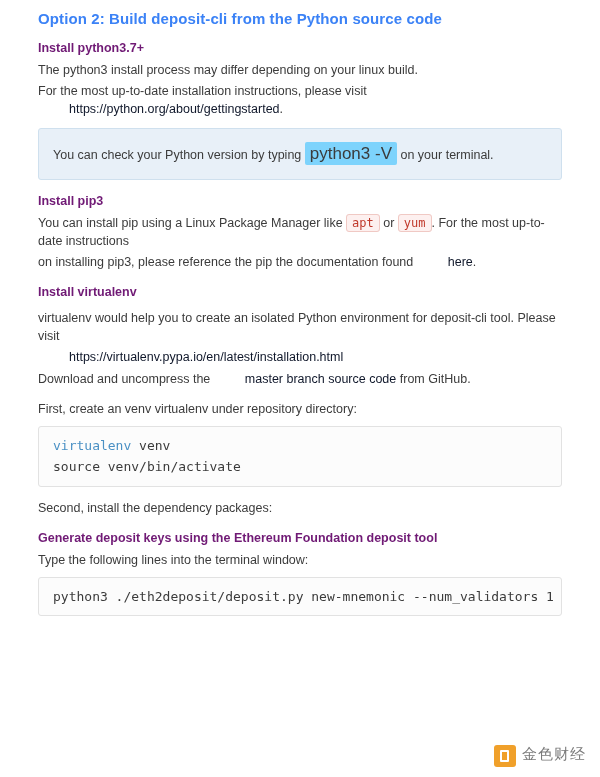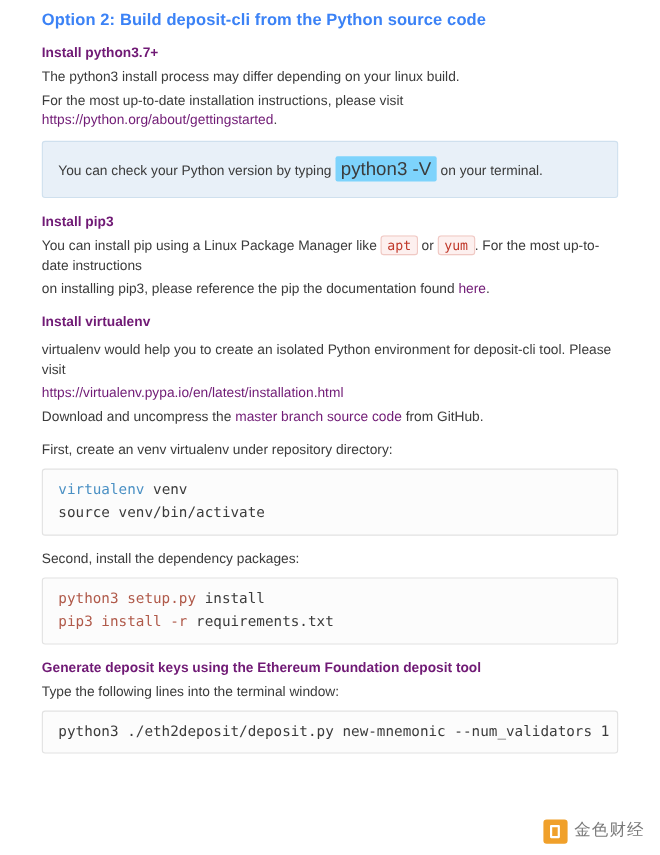--- a/index.html
+++ b/index.html
@@ -34,22 +34,23 @@
     font-weight: bold;
     margin: 14px 0 6px 0;
   }
   p.para {
     margin: 0 0 3px 0;
     line-height: 1.45;
     font-size: 12.5px;
     color: #3b3b3b;
   }
   a.link {
-    color: #701a75;
+    color: #0f172a;
     text-decoration: none;
+    margin-left: 31px;
   }
   .note-blue {
     background: #e8f0f8;
     border: 1px solid #cfe0ee;
     border-radius: 3px;
     padding: 11px 14px;
     margin: 10px 0 6px 0;
     line-height: 1.6;
     font-size: 12.5px;
     color: #3b3b3b;
@@ -150,22 +151,20 @@
   <p class="para"><span>Download and uncompress the </span><a class="link" href="#">master branch source code</a><span> from GitHub.</span></p>
 
 
   <p class="para" style="margin-top:12px;">First, create an venv virtualenv under repository directory:</p>
 
   <div class="codeblock"><span class="kw">virtualenv</span><span> venv</span>
 <span>source venv/bin/activate</span></div>
 
   <p class="para" style="margin-top:12px;">Second, install the dependency packages:</p>
 
-  <div class="codeblock"><span class="kw-red">python3 setup.py</span><span> install</span>
-<span class="kw-red">pip3 install -r</span><span> requirements.txt</span></div>
 
   <h3 class="section-head">Generate deposit keys using the Ethereum Foundation deposit tool</h3>
   <p class="para">Type the following lines into the terminal window:</p>
 
   <div class="codeblock">python3 ./eth2deposit/deposit.py new-mnemonic --num_validators 1 --chain mainnet</div>
 
 </div>
 
 <div class="watermark">
   <span class="wm-square"></span>

